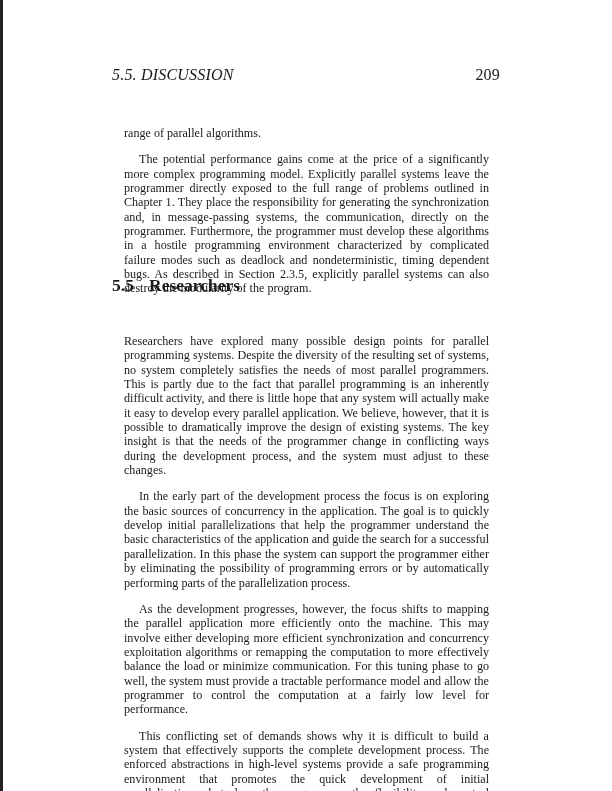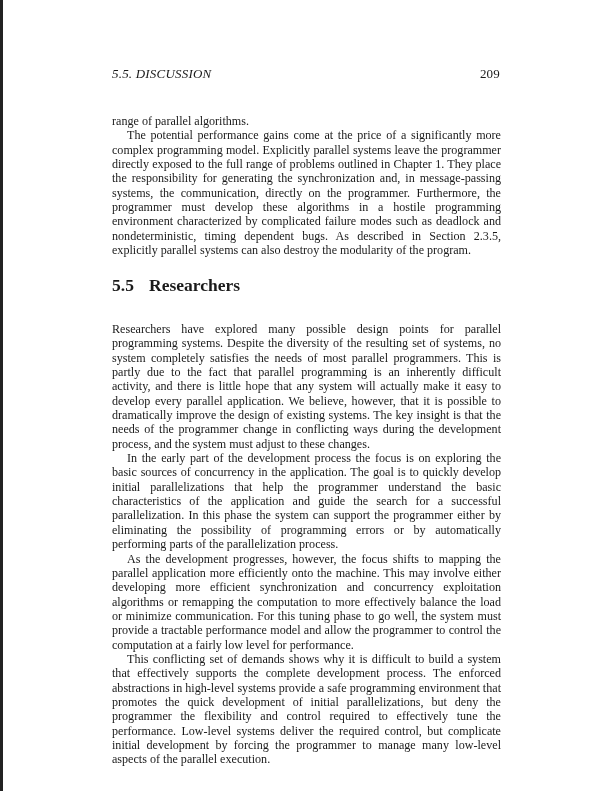--- a/index.html
+++ b/index.html
@@ -3,28 +3,28 @@
 <meta charset="utf-8">
 <style>
   html, body { margin: 0; padding: 0; }
   body {
     width: 612px; height: 791px; background: #ffffff; position: relative; overflow: hidden;
     font-family: "Liberation Serif", "DejaVu Serif", serif; color: #1a1a1a;
   }
   .edge-bar { position: absolute; left: 0; top: 0; width: 3px; height: 791px; background: #222; }
   .running-head {
     position: absolute; left: 112px; top: 66px; width: 388px;
-    font-size: 13px; font-style: italic; letter-spacing: 0.2px;
+    font-size: 16px; font-style: italic; letter-spacing: 0.2px;
   }
   .page-number { position: absolute; right: 0; top: 0; font-style: normal; }
   .body-block {
     position: absolute; left: 112px; width: 389px;
     font-size: 12.1px; line-height: 14.35px; text-align: justify;
   }
-  .body-block p { margin: 0; font-family: Liberation Serif, serif; }
+  .body-block p { margin: 12px; font-family: Liberation Serif, serif; }
   .body-block p.indent { text-indent: 15px; }
   .block-1 { top: 114px; }
   .section-heading {
     position: absolute; left: 112px; top: 275px; font-weight: bold; font-size: 17.5px;
   }
   .section-heading .num { display: inline-block; width: 37px; }
   .block-2 { top: 322px; }
 </style>
 </head>
 <body>

